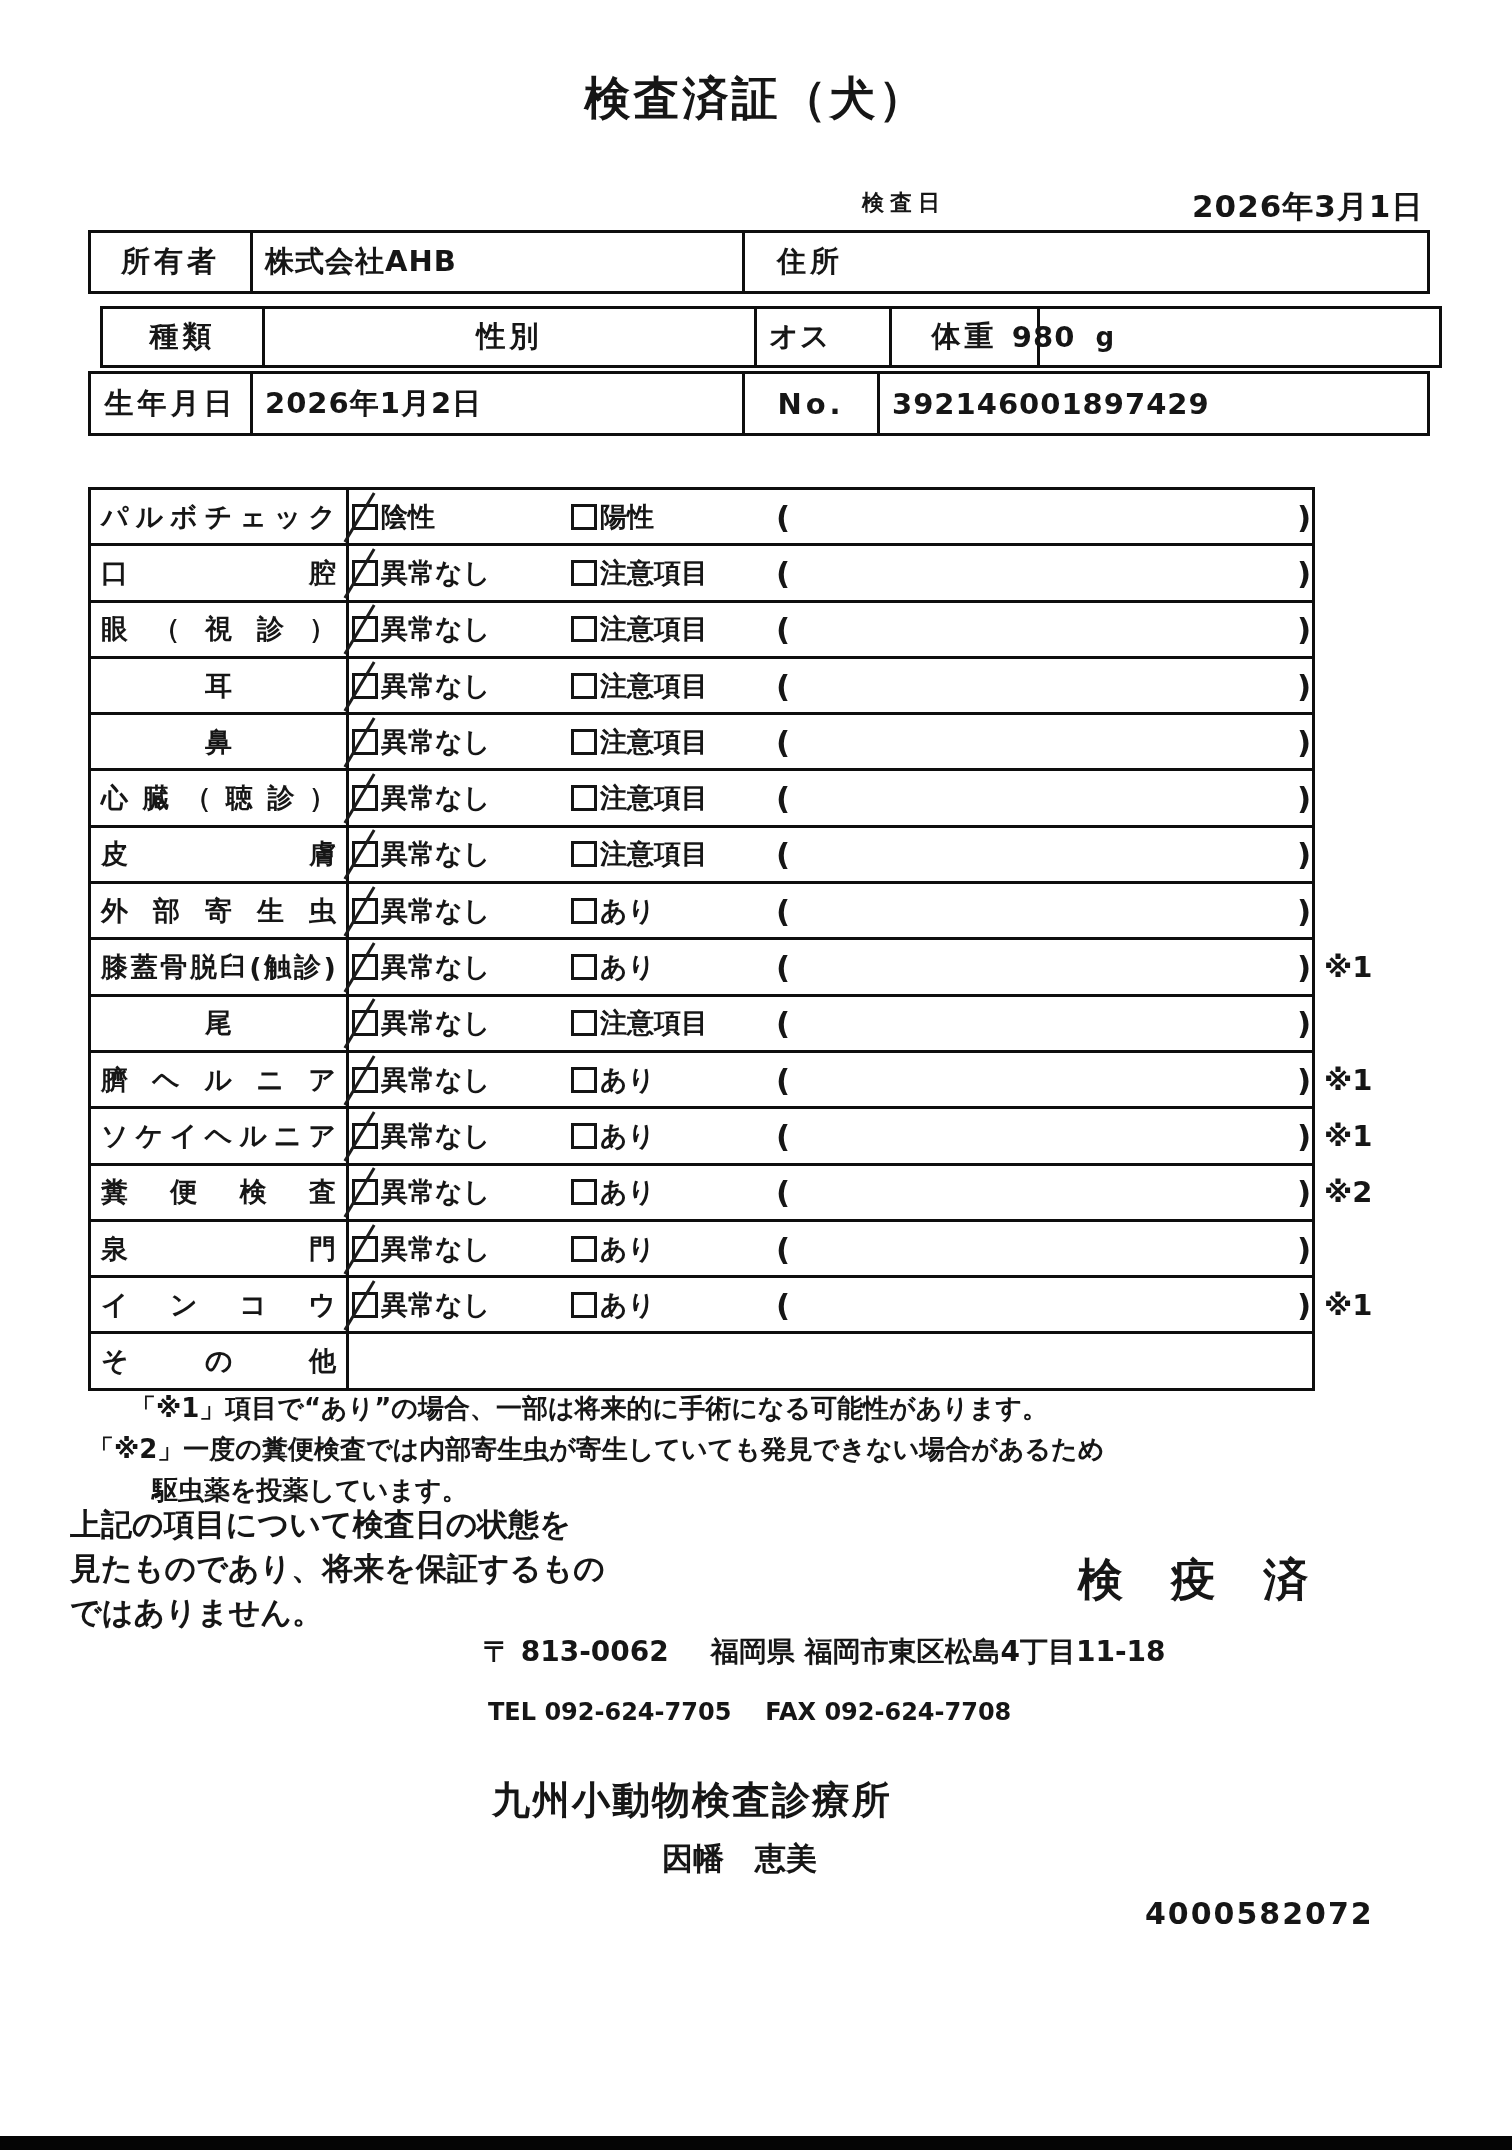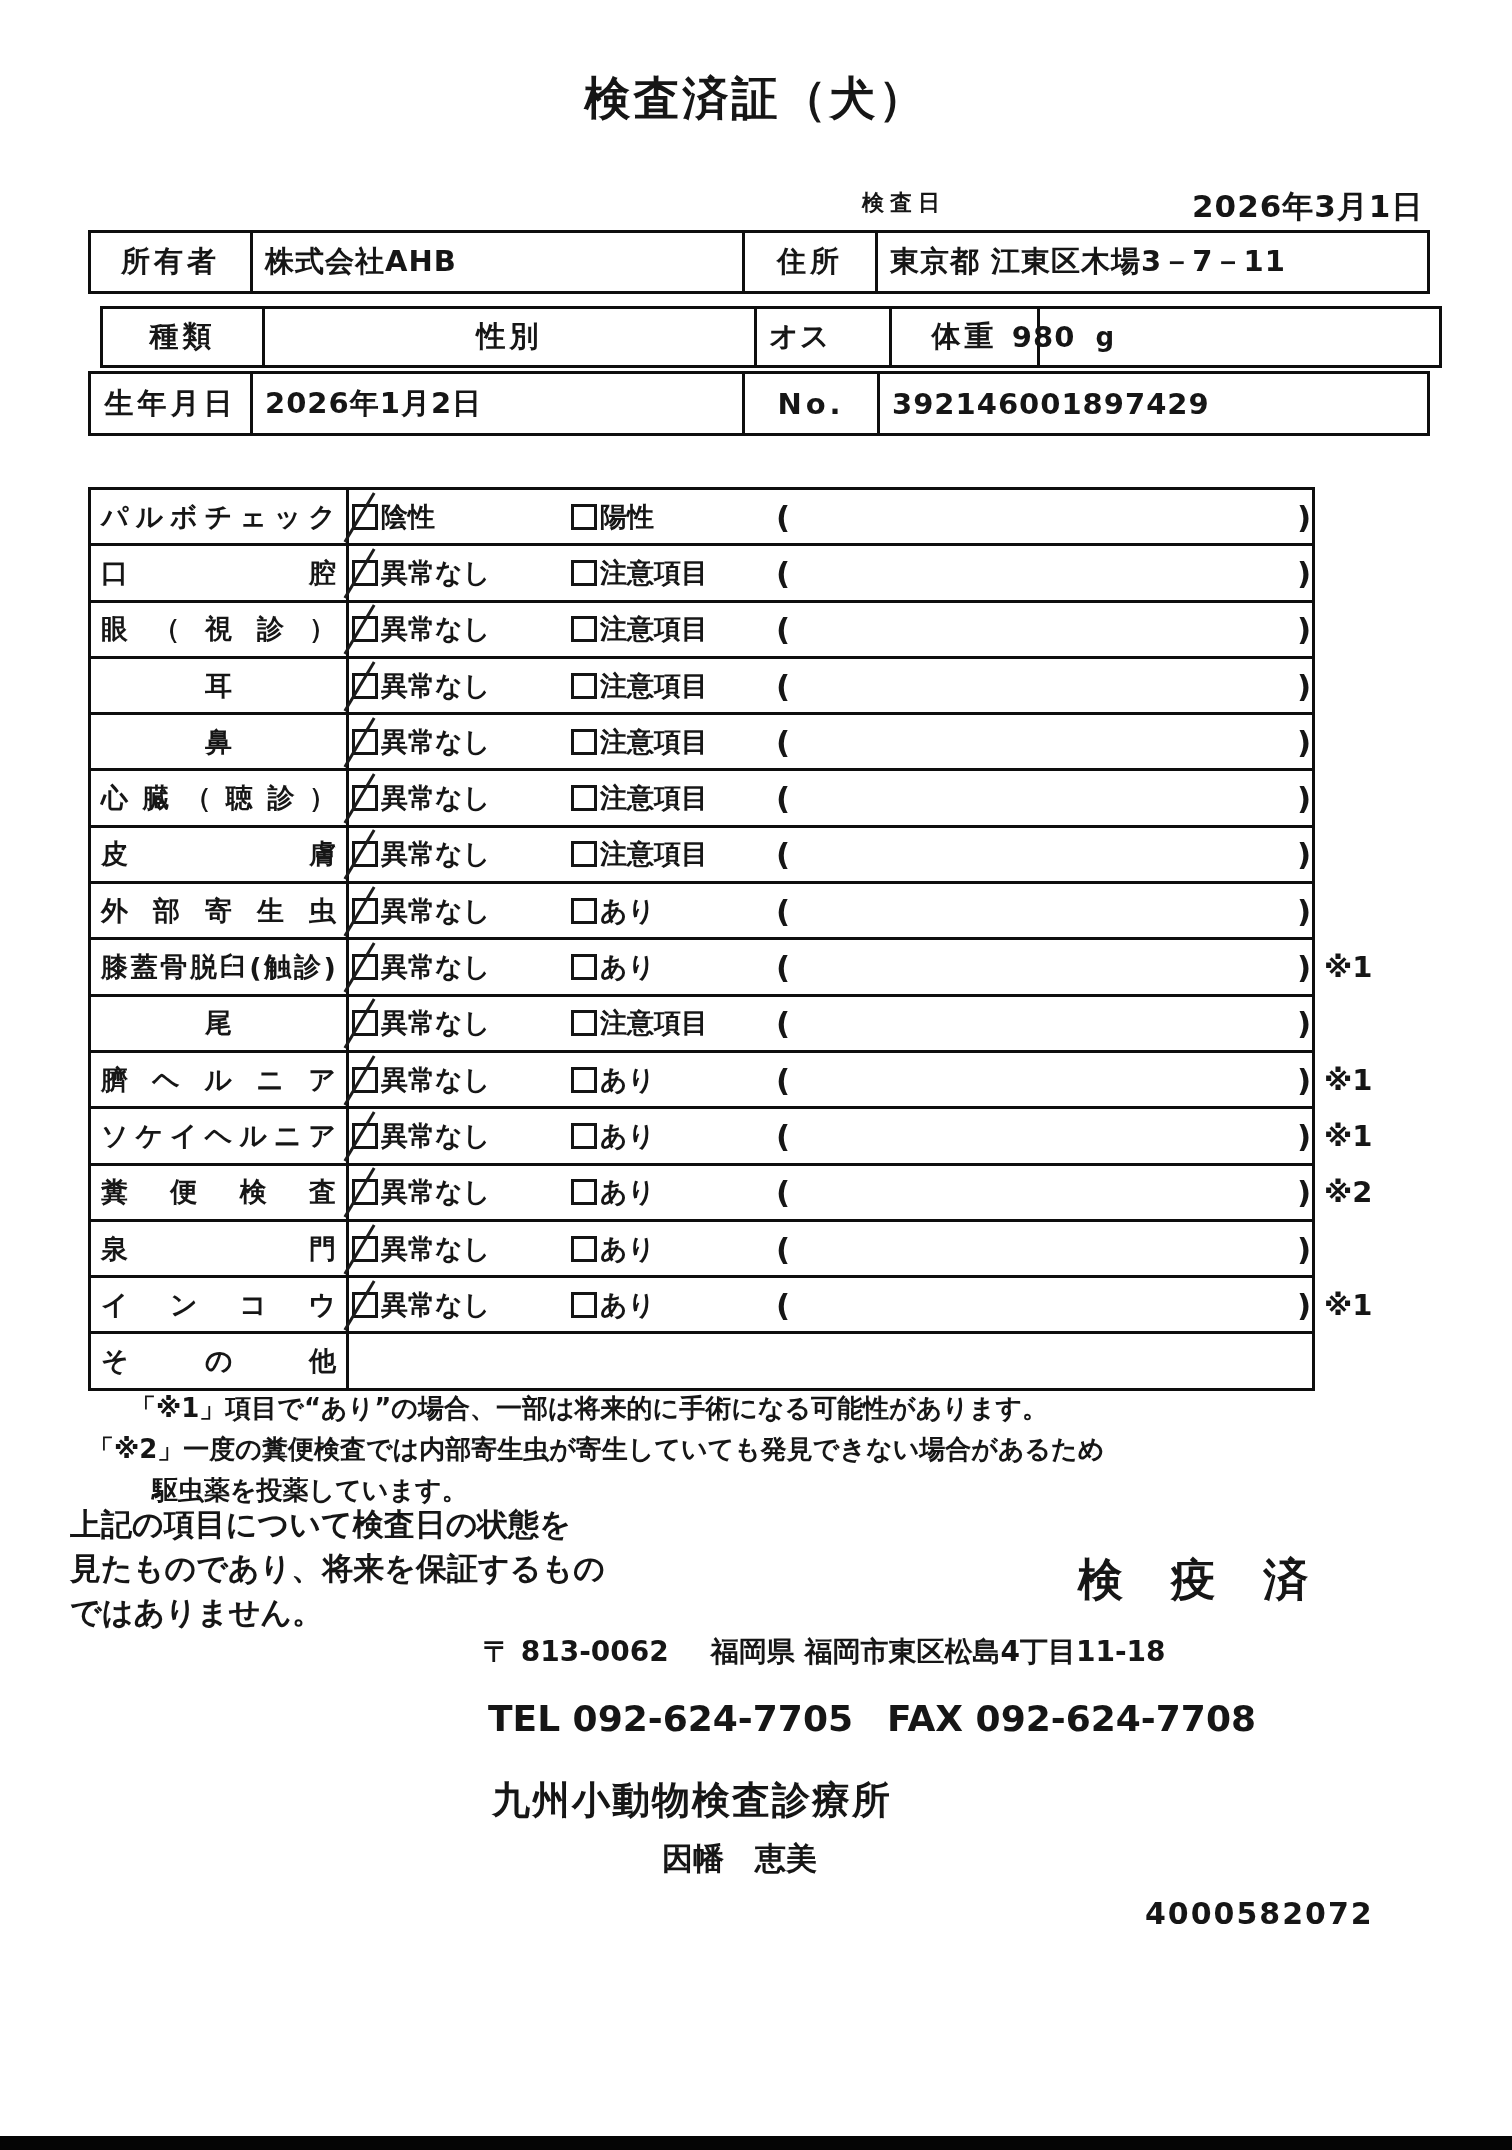--- a/index.html
+++ b/index.html
@@ -46,41 +46,40 @@
   .optlabel{font-size:27px;font-weight:600;white-space:nowrap;}
   .paren{position:absolute;top:50%;transform:translateY(-50%);font-size:31px;font-weight:600;}
   .note{position:absolute;left:975px;top:50%;transform:translateY(-50%);font-size:29px;font-weight:700;
     white-space:nowrap;}
   
   .fn{left:88px;font-size:26px;font-weight:600;white-space:nowrap;}
   .disc{left:70px;font-size:31px;font-weight:700;line-height:44px;white-space:nowrap;}
   .stamp{left:1078px;top:1550px;font-size:45px;font-weight:600;letter-spacing:16px;white-space:nowrap;}
   
   .postal{left:483px;top:1633px;font-size:28px;font-weight:600;display:flex;gap:42px;white-space:nowrap;}
-  .telline{left:488px;top:1698px;font-size:36px;font-weight:600;display:flex;gap:34px;white-space:nowrap;}
+  .telline{left:488px;top:1698px;font-size:24px;font-weight:600;display:flex;gap:34px;white-space:nowrap;}
   .clinic{left:492px;top:1775px;font-size:38px;font-weight:700;letter-spacing:2px;white-space:nowrap;}
   .vet{left:662px;top:1838px;font-size:31px;font-weight:700;white-space:nowrap;}
   .serial{left:1145px;top:1896px;font-size:30px;font-weight:600;letter-spacing:2px;}
   .edgebar{left:0;top:2136px;width:1512px;height:14px;background:#050505;}
 </style>
 </head>
 <body>
 
 <div class="page">
 
   <div class="abs title">検査済証（犬）</div>
 
   <div class="abs insp-label">検査日</div>
   <div class="abs insp-date">2026年3月1日</div>
 
   <div class="infobox row1">
     <div class="cell lab">所有者</div>
     <div class="cell val">株式会社AHB</div>
     <div class="cell lab">住所</div>
-    <div class="cell val">東京都 江東区木場3－7－11</div>
   </div>
 
   <div class="infobox row2">
     <div class="cell lab">種類</div>
     <div class="cell lab">性別</div>
     <div class="cell val">オス</div>
     <div class="cell lab">体重</div>
     <div class="cell val weightcell">
       <span>980</span>
       <span class="unit">g</span>

